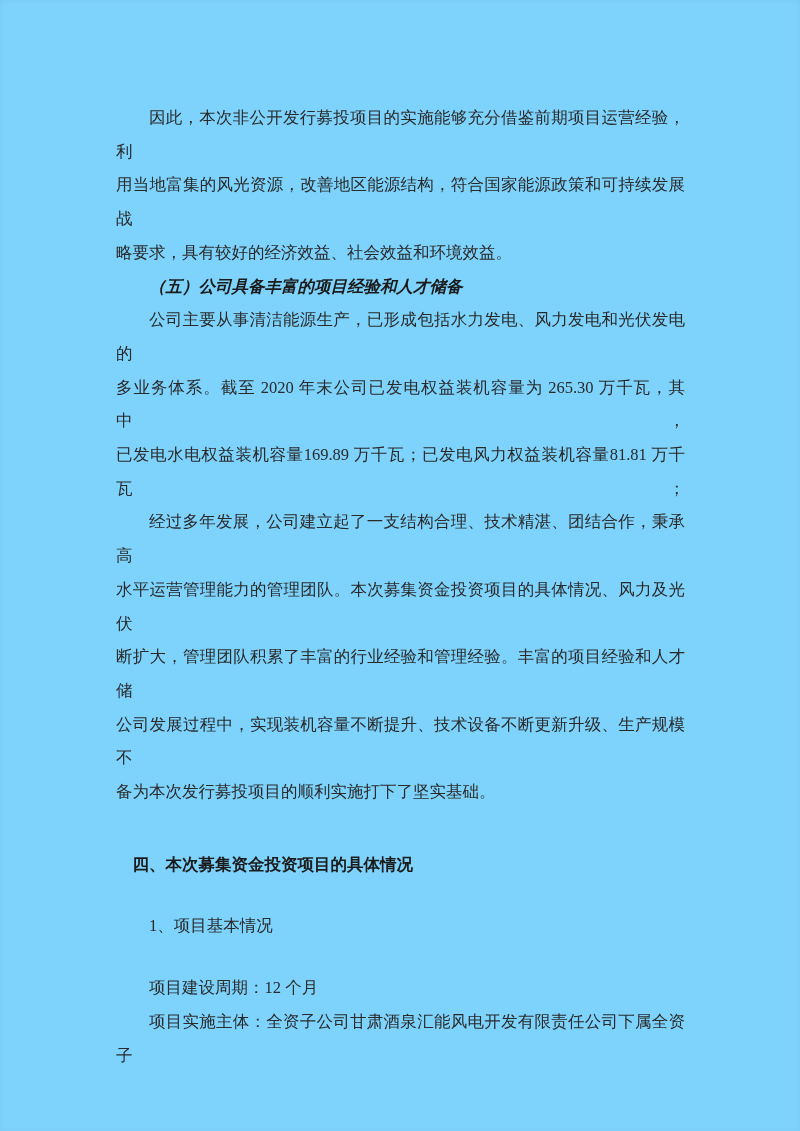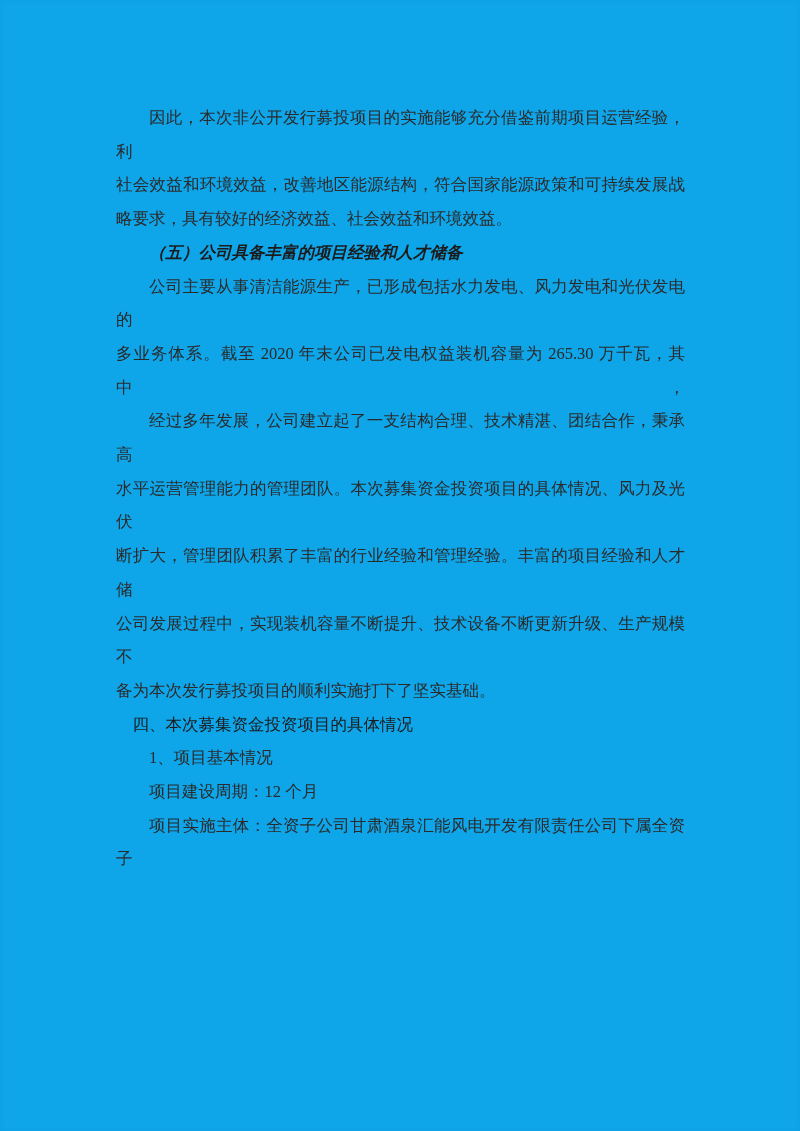--- a/index.html
+++ b/index.html
@@ -1,20 +1,20 @@
 <!DOCTYPE html>
 <html><head>
 <meta charset="utf-8">
 <style>
   * { margin:0; padding:0; box-sizing:border-box; }
   html,body { background:#ffffff; }
   .page {
     position:relative;
     width:800px; height:1131px;
-    background:#0ea5e9;
+    background:#7dd3fc;
     overflow:hidden;
     font-family:"Liberation Serif","DejaVu Serif",serif;
     box-shadow: inset 0 0 6px rgba(0,0,0,0.04);
   }
   .content {
     padding:101px 115px 0 116px;
     font-size:16.5px;
     line-height:33.7px;
     color:#2a2a2a;
   }
@@ -22,48 +22,50 @@
     text-align:justify;
     text-align-last:justify;
     white-space:normal;
   }
   .para-line.last {
     text-align:center;
     text-align-last:left;
   }
   .indent2 { text-indent:2em; }
   .h-main {
-    font-weight:normal;
+    font-weight:bold;
     color:#1b1b1b;
     text-indent:1em;
+    margin-top:39px;
   }
   .h-sub {
     font-weight:bold;
     color:#1b1b1b;
     text-indent:2em;
     font-style:italic;
   }
-  .plain { text-indent:2em; }
+  .plain { text-indent:2em;margin-top:28px; }
 </style>
 </head>
 <body>
 
 <div class="page">
   <div class="content">
 
     <div id="doc-flow">
         <div>
           <div class="para-line indent2">因此，本次非公开发行募投项目的实施能够充分借鉴前期项目运营经验，利</div>
-          <div class="para-line">社会效益和环境效益，改善地区能源结构，符合国家能源政策和可持续发展战</div>
+          <div class="para-line">用当地富集的风光资源，改善地区能源结构，符合国家能源政策和可持续发展战</div>
           <div class="para-line last">略要求，具有较好的经济效益、社会效益和环境效益。</div>
         </div>
         <div class="h-sub">（五）公司具备丰富的项目经验和人才储备</div>
         <div>
           <div class="para-line indent2">公司主要从事清洁能源生产，已形成包括水力发电、风力发电和光伏发电的</div>
           <div class="para-line">多业务体系。截至 2020 年末公司已发电权益装机容量为 265.30 万千瓦，其中，</div>
+          <div class="para-line">已发电水电权益装机容量169.89 万千瓦；已发电风力权益装机容量81.81 万千瓦；</div>
         </div>
         <div>
           <div class="para-line indent2">经过多年发展，公司建立起了一支结构合理、技术精湛、团结合作，秉承高</div>
           <div class="para-line">水平运营管理能力的管理团队。本次募集资金投资项目的具体情况、风力及光伏</div>
           <div class="para-line">断扩大，管理团队积累了丰富的行业经验和管理经验。丰富的项目经验和人才储</div>
           <div class="para-line">公司发展过程中，实现装机容量不断提升、技术设备不断更新升级、生产规模不</div>
           <div class="para-line last">备为本次发行募投项目的顺利实施打下了坚实基础。</div>
         </div>
         <div class="h-main">四、本次募集资金投资项目的具体情况</div>
         <div class="plain">1、项目基本情况</div>

